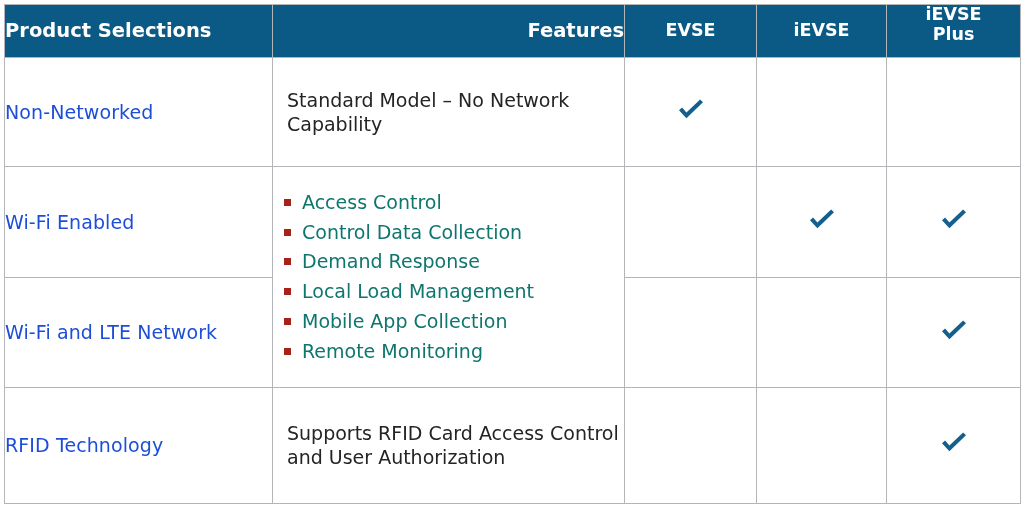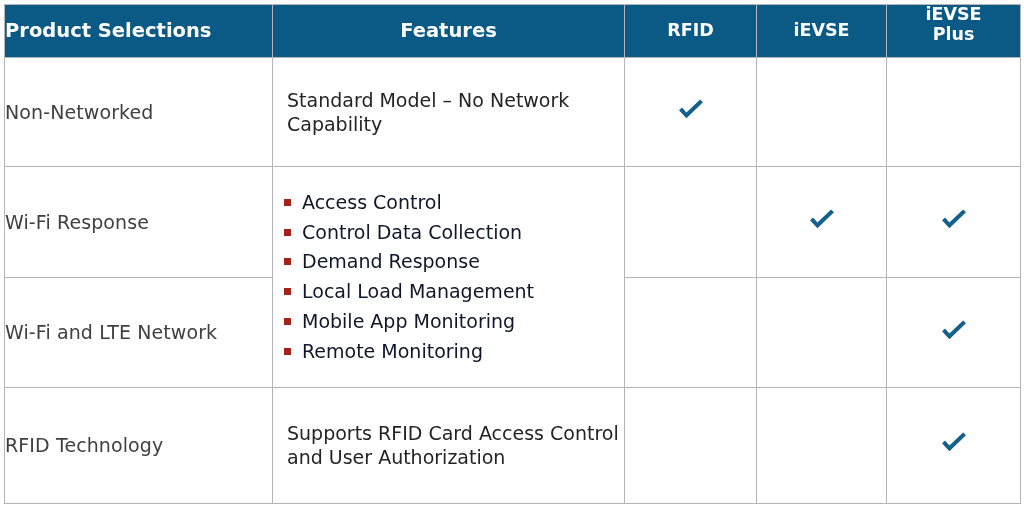--- a/index.html
+++ b/index.html
@@ -49,21 +49,21 @@
     vertical-align: bottom;
     padding: 0 6px 14px 6px;
     line-height: 1.12;
   }
   th.col-product {
     text-align: left;
     padding-left: 22px;
     font-size: 19.5px;
   }
   th.col-features {
-    text-align: center;
+    text-align: right;
     font-size: 19.5px;
   }
   th.col-mark {
     font-size: 17.5px;
   }
   th.col-mark.two-line {
     padding-bottom: 13px;
   }
   .th-line {
     display: block;
@@ -73,21 +73,21 @@
   col.w-product   { width: 268px; }
   col.w-features  { width: 352px; }
   col.w-evse      { width: 132px; }
   col.w-ievse     { width: 130px; }
   col.w-ievseplus { width: 134px; }
 
   
   td.product-cell {
     padding: 10px 10px 10px 22px;
     font-size: 19px;
-    color: #404040;
+    color: #1d4ed8;
     line-height: 1.3;
     letter-spacing: 0.1px;
   }
   td.feature-cell {
     padding: 10px 14px 10px 16px;
     font-size: 19px;
     color: #242424;
     line-height: 1.28;
   }
   td.feature-cell.para {
@@ -102,21 +102,21 @@
     list-style: none;
     margin: 0;
     padding: 0 0 0 10px;
   }
   ul.feature-list li {
     position: relative;
     padding-left: 19px;
     margin: 0 0 3px 0;
     font-size: 19px;
     line-height: 1.42;
-    color: #0f172a;
+    color: #0f766e;
   }
   ul.feature-list li:last-child {
     margin-bottom: 0;
   }
   ul.feature-list li .bullet-square {
     position: absolute;
     left: 1px;
     top: 10px;
     width: 7px;
     height: 7px;
@@ -150,21 +150,21 @@
       <col class="w-product">
       <col class="w-features">
       <col class="w-evse">
       <col class="w-ievse">
       <col class="w-ievseplus">
     </colgroup>
     <thead>
       <tr>
         <th class="col-product">Product Selections</th>
         <th class="col-features">Features</th>
-        <th class="col-mark">RFID</th>
+        <th class="col-mark">EVSE</th>
         <th class="col-mark">iEVSE</th>
         <th class="col-mark two-line">
           <span class="th-line">iEVSE</span>
           <span class="th-line">Plus</span>
         </th>
       </tr>
     </thead>
     <tbody>
 
       <tr style="height:105px;">
@@ -179,42 +179,42 @@
         </td>
         <td class="mark-cell">
           <span class="mark-empty"></span>
         </td>
         <td class="mark-cell">
           <span class="mark-empty"></span>
         </td>
       </tr>
 
       <tr style="height:107px;">
-        <td class="product-cell">Wi-Fi Response</td>
+        <td class="product-cell">Wi-Fi Enabled</td>
         <td class="feature-cell" rowspan="2">
           <ul class="feature-list">
             <li>
               <span class="bullet-square"></span>
               <span>Access Control</span>
             </li>
             <li>
               <span class="bullet-square"></span>
               <span>Control Data Collection</span>
             </li>
             <li>
               <span class="bullet-square"></span>
               <span>Demand Response</span>
             </li>
             <li>
               <span class="bullet-square"></span>
               <span>Local Load Management</span>
             </li>
             <li>
               <span class="bullet-square"></span>
-              <span>Mobile App Monitoring</span>
+              <span>Mobile App Collection</span>
             </li>
             <li>
               <span class="bullet-square"></span>
               <span>Remote Monitoring</span>
             </li>
           </ul>
         </td>
         <td class="mark-cell">
           <span class="mark-empty"></span>
         </td>

